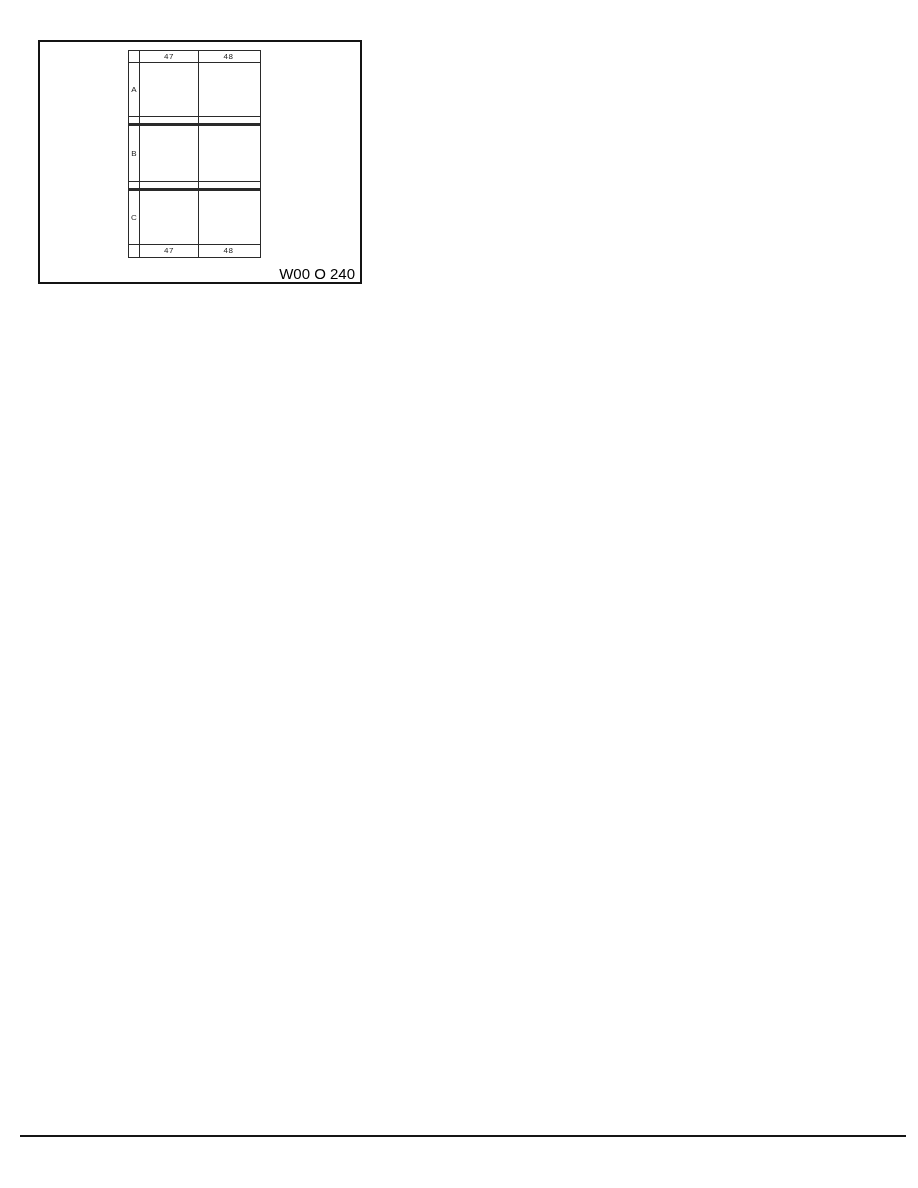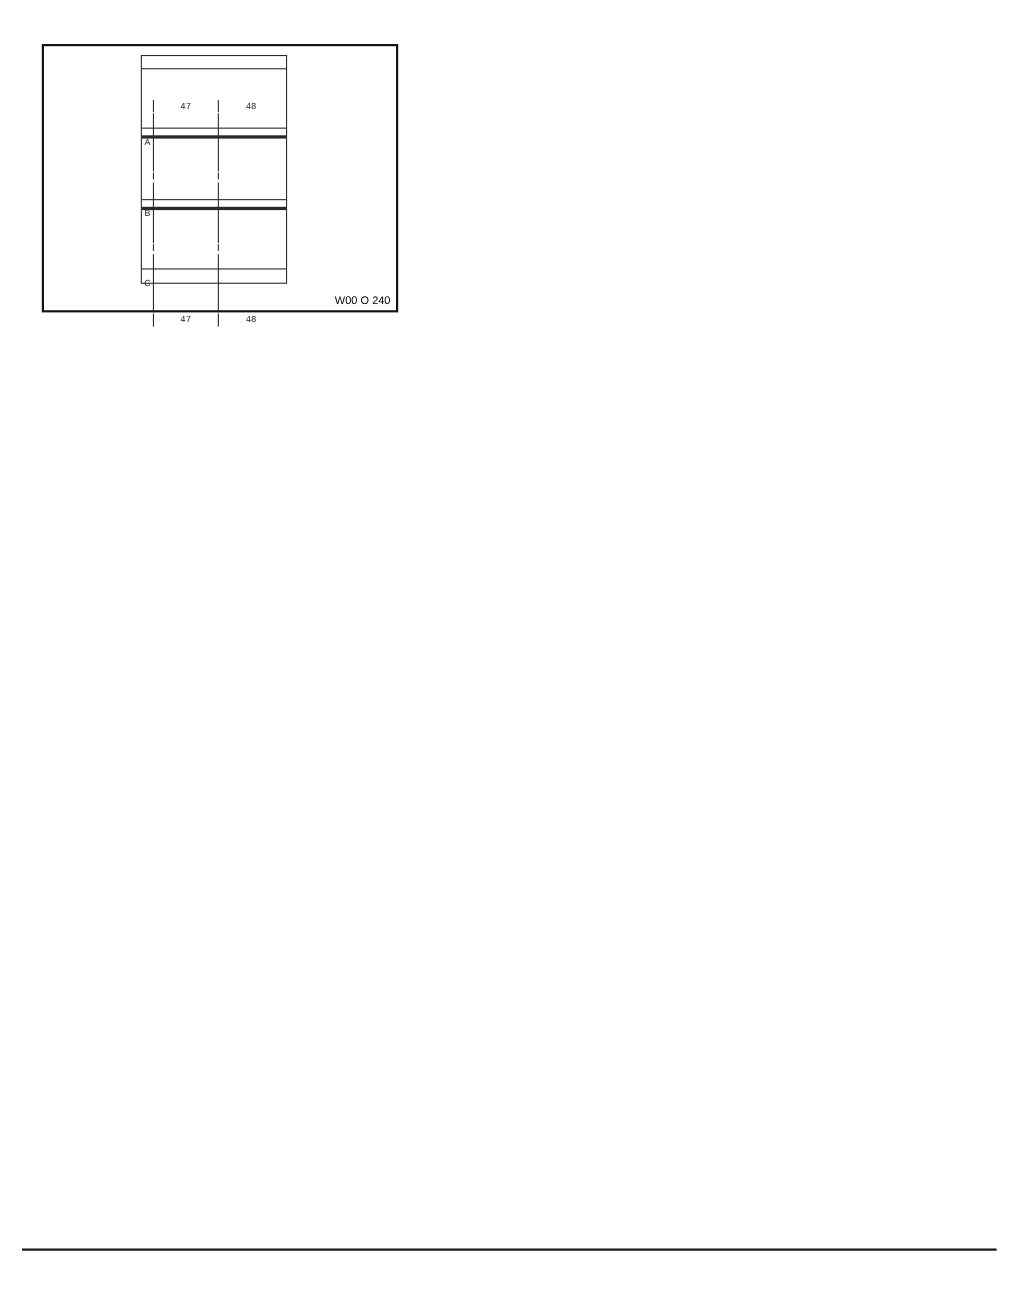--- a/index.html
+++ b/index.html
@@ -26,21 +26,21 @@
   
   .grid {
     position: absolute;
     left: 88px;
     top: 8px;
     width: 133px;
     border: 1px solid #2a2a2a;
     background: #ffffff;
   }
   .grid-row { display: flex; width: 100%; }
-  .cell { height: 100%; margin-top: 40px; }
+  .cell { height: 100%; }
   .c-label { width: 11px; border-right: 1px solid #2a2a2a; position: relative; }
   .c-col   { width: 59px; border-right: 1px solid #2a2a2a; position: relative; }
   .c-col.last { border-right: none; text-align: center; }
 
   .r-header { height: 12px; border-bottom: 1px solid #2a2a2a; }
   .r-footer { height: 12px; }
   .r-section-a { height: 54px; border-bottom: 1px solid #2a2a2a; }
   .r-section-b { height: 56px; border-bottom: 1px solid #2a2a2a; }
   .r-section-c { height: 54px; border-bottom: 1px solid #2a2a2a; }
   .r-spacer  { height: 9px; border-bottom: 3px solid #2a2a2a; }
@@ -63,21 +63,21 @@
     font-size: 8px;
     line-height: 8px;
     color: #1a1a1a;
   }
 
   
   .figure-caption {
     position: absolute;
     right: 5px;
     bottom: 2px;
-    font-size: 10px;
+    font-size: 15px;
     line-height: 13px;
     color: #000000;
     white-space: nowrap;
   }
 
   
   .page-divider {
     position: absolute;
     left: 20px;
     top: 1135px;

